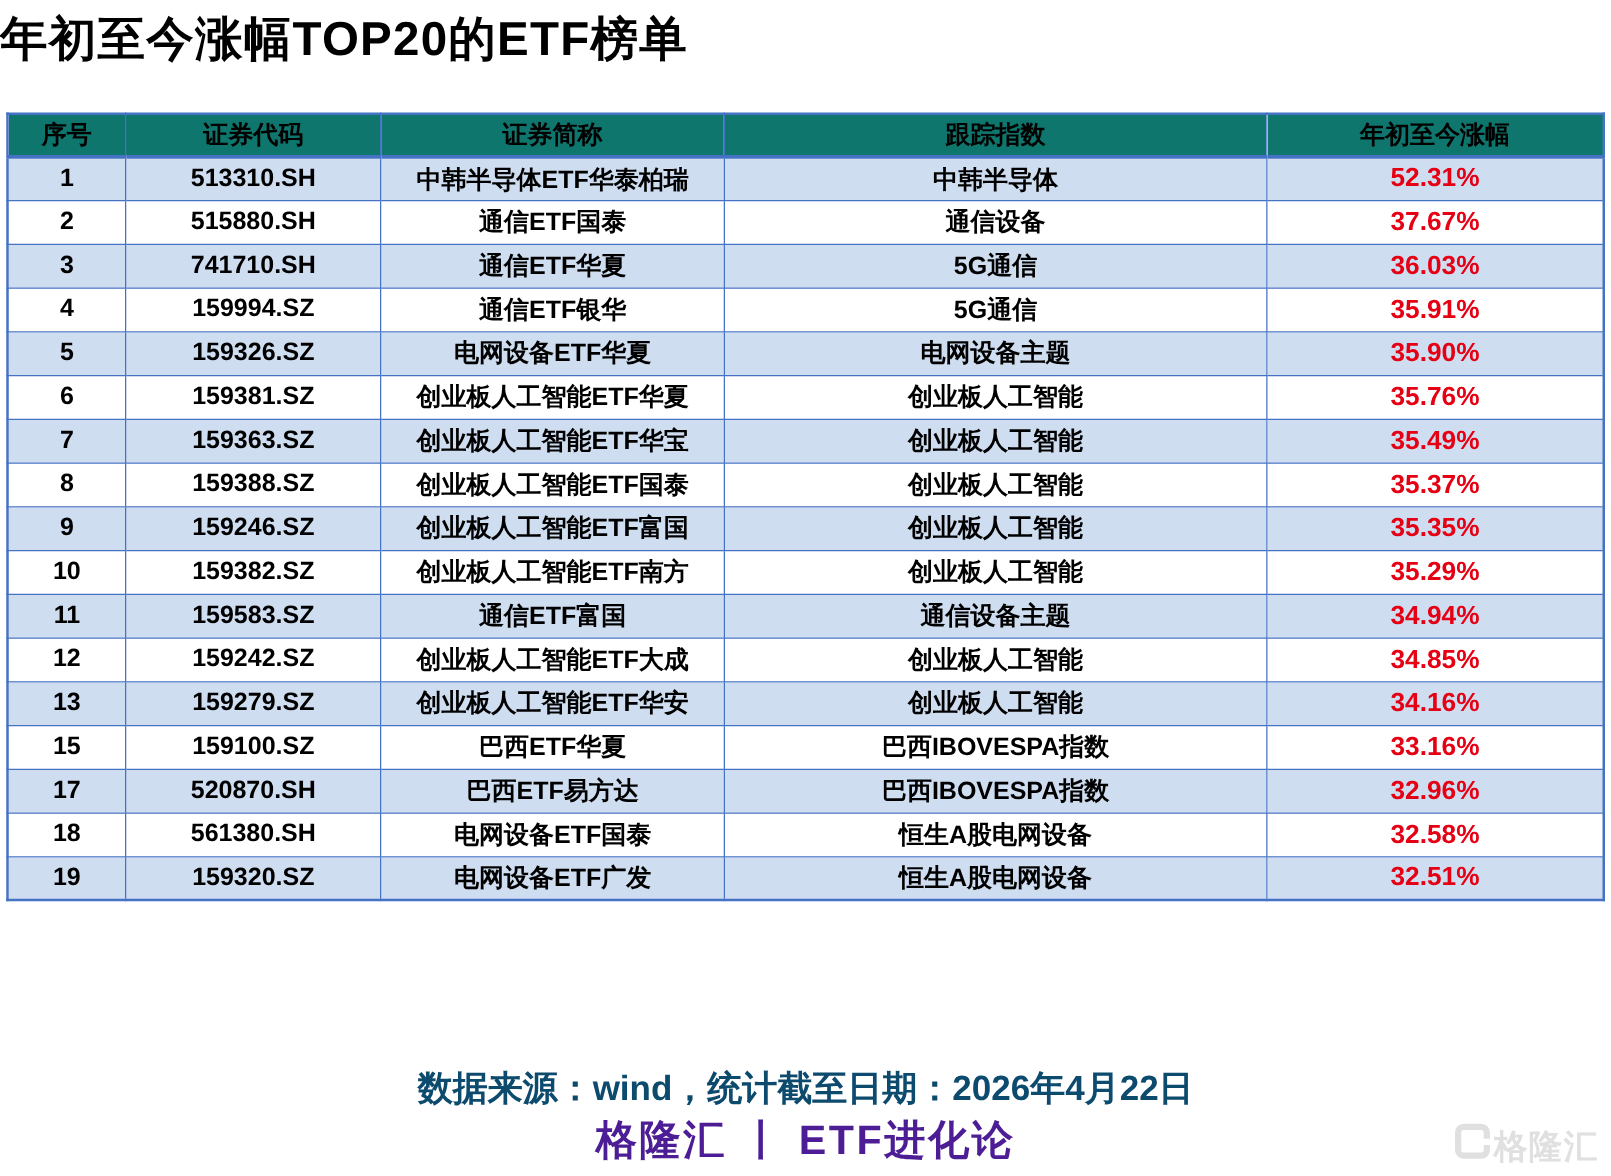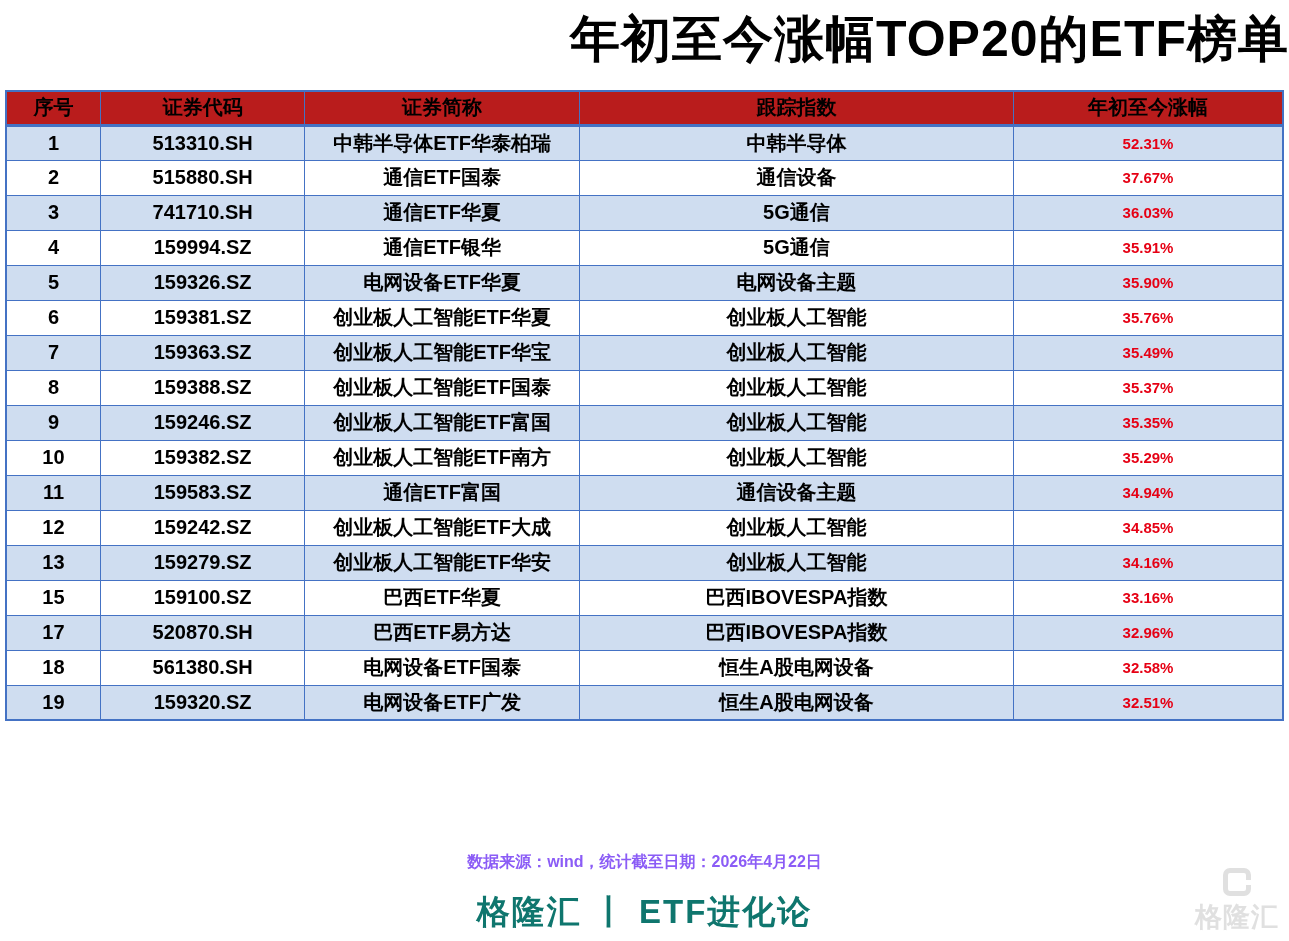--- a/index.html
+++ b/index.html
@@ -8,22 +8,22 @@
     width: 1289px; height: 941px;
     position: relative;
     overflow: hidden;
     font-family: "Liberation Sans", "DejaVu Sans", sans-serif;
     font-weight: bold;
     color: #000;
   }
   .page-title {
     position: absolute;
     top: 6px; left: 0; width: 100%;
-    text-align: right;
-    font-size: 50px;
+    text-align: left;
+    font-size: 38px;
     font-weight: 900;
     letter-spacing: 1px;
     color: #000000;
   }
   .table-wrap {
     position: absolute;
     top: 90px; left: 5px;
     width: 1279px;
   }
   table.etf-table {
@@ -45,54 +45,53 @@
     font-size: 20px;
     font-weight: bold;
     padding: 0 4px;
     background: #ffffff;
     white-space: nowrap;
     overflow: hidden;
   }
   .etf-table thead th {
     height: 34px;
     border-bottom: 3px solid #4472c4;
-    background: #b91c1c;
+    background: #0f766e;
     text-align: center;
   }
   .etf-table tbody tr:nth-child(odd) td { background: #cfddf0; }
-  .etf-table td.gain { color: #e60014; font-size: 15px; }
+  .etf-table td.gain { color: #e60014; font-size: 21px; }
   .footer-source {
     position: absolute;
     top: 852px; left: 0; width: 100%;
     text-align: center;
-    font-size: 16px;
+    font-size: 28px;
     font-weight: bold;
-    color: #8b5cf6;
+    color: #0c4a6e;
   }
   .brand-line {
     position: absolute;
     top: 890px; left: 0; width: 100%;
     text-align: center;
     font-size: 33px;
     font-weight: 900;
-    color: #0f766e;
+    color: #4c1d95;
     letter-spacing: 2px;
   }
   .watermark {
     position: absolute;
     right: 10px; bottom: 6px;
     display: flex;
-    align-items: center;
+    align-items: flex-start;
     gap: 3px;
     color: #e0e0e0;
     font-size: 27px;
     font-weight: 900;
     letter-spacing: 1px;
     user-select: none;
-    flex-direction: column;
   }
   .watermark .logo-box {
     width: 28px; height: 28px;
     border: 5px solid #e0e0e0;
     border-radius: 7px;
     position: relative;
   }
   .watermark .logo-box::after {
     content: "";
     position: absolute;

